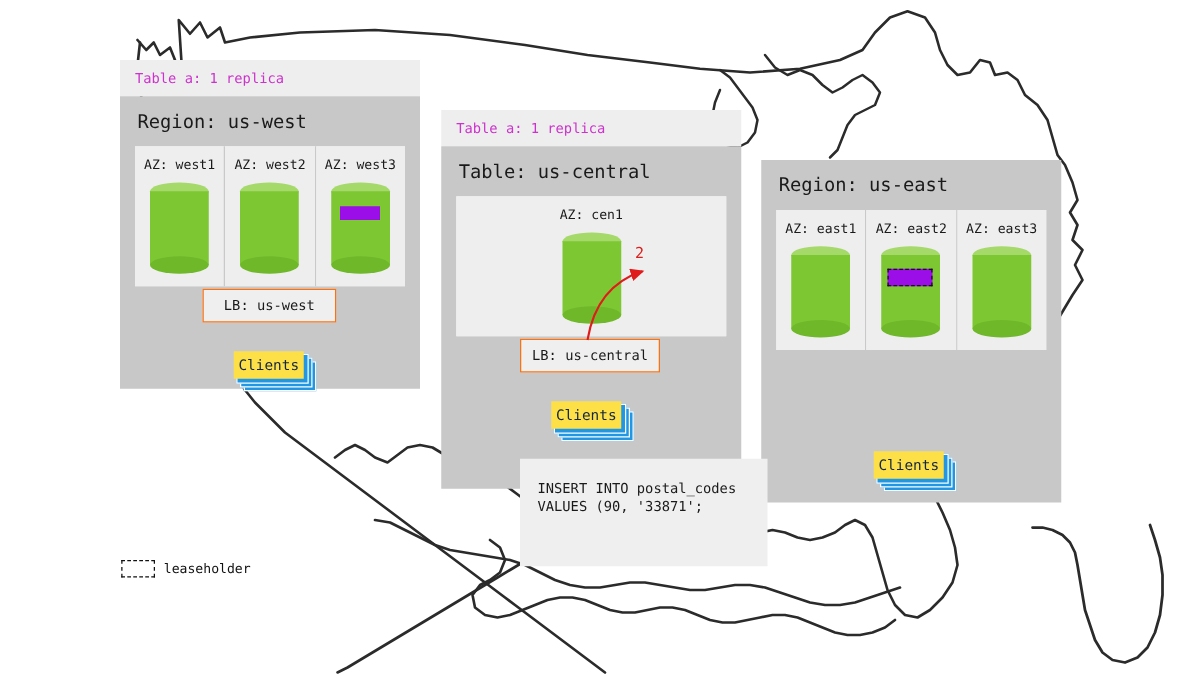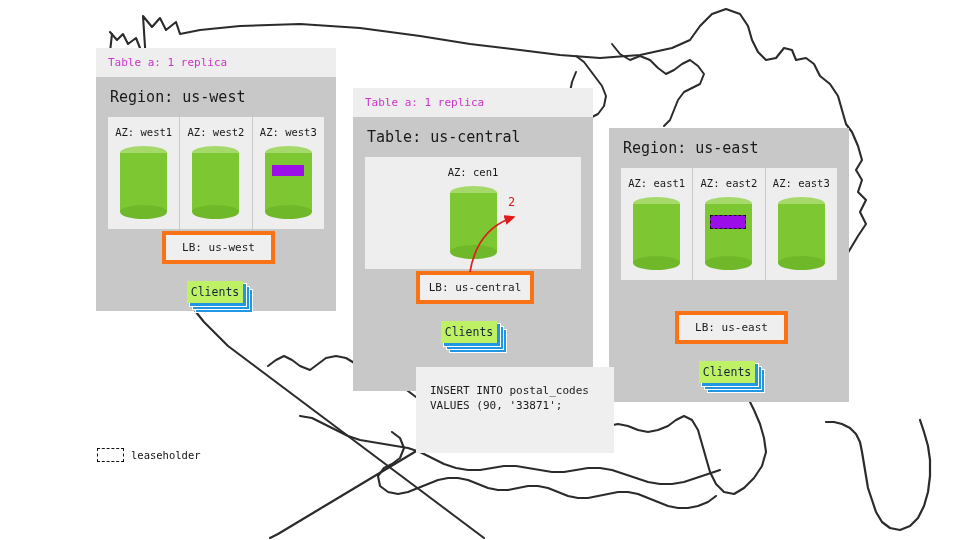--- a/index.html
+++ b/index.html
@@ -69,35 +69,35 @@
   .lease{
     position:absolute;
     background:#9b0ee8;
   }
   .lease.dashed{border:1.5px dashed #111111;}
 
   
   .lb{
     position:absolute;
     background:#efefef;
-    border:4px solid #f97316;
+    border:1px solid #f97316;
     font-size:11px;color:#1a1a1a;
     display:flex;align-items:center;justify-content:center;
     white-space:nowrap;
     z-index:6;
   }
   
   .clients{
     position:absolute;z-index:6;
   }
   .clients .sheet{
     position:absolute;background:#2196e3;border:1px solid #ffffff;
   }
   .clients .front{
-    position:absolute;left:0;top:0;background:#bef264;
+    position:absolute;left:0;top:0;background:#fde047;
     display:flex;align-items:center;justify-content:center;
     color:#14263a;font-size:11.5px;white-space:nowrap;
   }
   
   .sqlnote{
     position:absolute;z-index:5;background:#efefef;
     font-size:11px;line-height:15px;color:#1a1a1a;
     padding:16px 14px 18px 14px;white-space:pre;
   }
   
@@ -269,21 +269,20 @@
           <div class="az-label">AZ: east3</div>
           <div class="cyl" style="width:47px;height:78px;">
             <div class="top" style="height:14px;"></div>
             <div class="body" style="top:7px;bottom:7px;"></div>
             <div class="bot" style="height:14px;"></div>
           </div>
         </div>
       </div>
     </div>
   </div>
-  <div class="lb" style="left:675px;top:311px;width:105px;height:25px;">LB: us-east</div>
   <div class="clients" style="left:699px;top:361px;width:68px;height:32px;">
     <div class="sheet" style="left:8px;top:8px;width:56px;height:22px;"></div>
     <div class="sheet" style="left:5px;top:5px;width:56px;height:22px;"></div>
     <div class="sheet" style="left:2px;top:2px;width:56px;height:22px;"></div>
     <div class="front" style="width:56px;height:22px;">Clients</div>
   </div>
 
   <svg class="arrow-layer" viewBox="0 0 960 540" xmlns="http://www.w3.org/2000/svg">
     <defs>
       <marker id="redhead" markerWidth="7" markerHeight="7" refX="5.6" refY="3" orient="auto">

